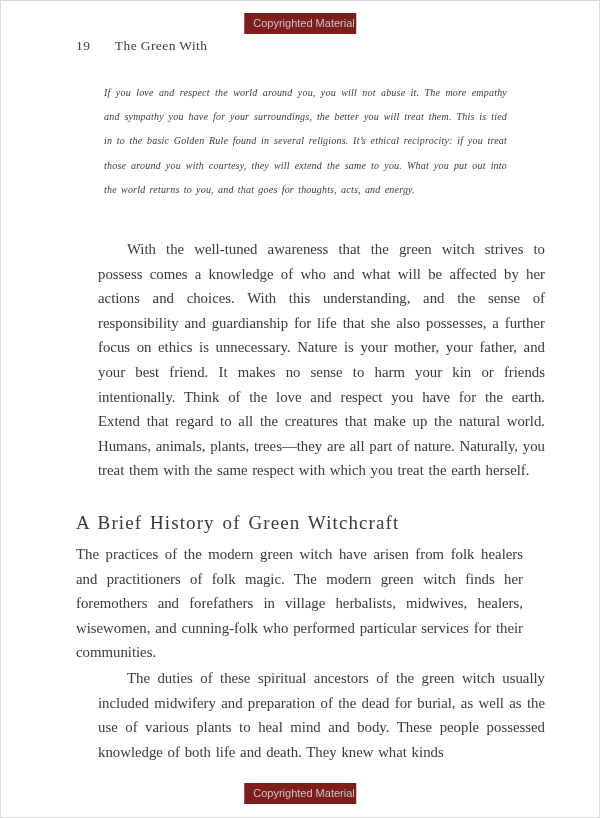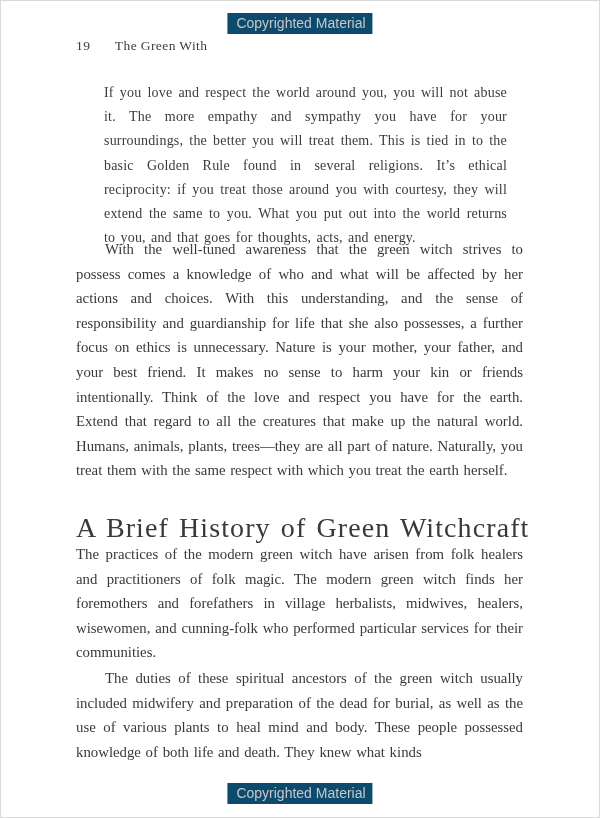--- a/index.html
+++ b/index.html
@@ -16,69 +16,70 @@
     width: 600px;
     height: 818px;
     background: #ffffff;
     border: 1px solid #d9d9d9;
     overflow: hidden;
   }
   .banner {
     position: absolute;
     left: 50%;
     transform: translateX(-50%);
-    background: #0c4a6e;
+    background: #7f1d1d;
     color: #c8c8c8;
     font-family: "Liberation Sans", sans-serif;
-    font-size: 14px;
+    font-size: 11px;
     line-height: 12px;
-    padding: 4px 7px 5px 9px;
+    padding: 4px 1px 5px 9px;
     white-space: nowrap;
   }
   .banner.top { top: 12px; }
   .banner.bottom { bottom: 13px; }
   .page-header {
     position: absolute;
     top: 37px;
     left: 75px;
     font-size: 13.5px;
     color: #3f3e3c;
     letter-spacing: 0.4px;
   }
   .page-header .pagenum { margin-right: 21px; }
   .block-quote {
     position: absolute;
     top: 80px;
     left: 103px;
     width: 403px;
-    font-size: 14px;
+    font-size: 10px;
     line-height: 24.2px;
     color: #3c3b39;
     text-align: justify;
     letter-spacing: 0.2px;
     word-spacing: 1.5px;
+    font-style: italic;
   }
   .body-par {
     position: absolute;
     left: 75px;
     width: 447px;
     font-size: 14.8px;
     line-height: 24.6px;
     color: #3a3937;
     text-align: justify;
     word-spacing: 1px;
   }
-  .body-par.indent { text-indent: 29px; }
+  .body-par.indent { text-indent: 29px; margin-left: 22px; }
   #par1 { top: 236px; }
   .section-heading {
     position: absolute;
     top: 511px;
     left: 75px;
     width: 460px;
-    font-size: 28px;
+    font-size: 19px;
     font-weight: normal;
     color: #3a3937;
     letter-spacing: 1.1px;
     word-spacing: 2px;
   }
   #par2 { top: 541px; }
   #par3 { top: 665px; }
 </style>
 </head>
 <body>

